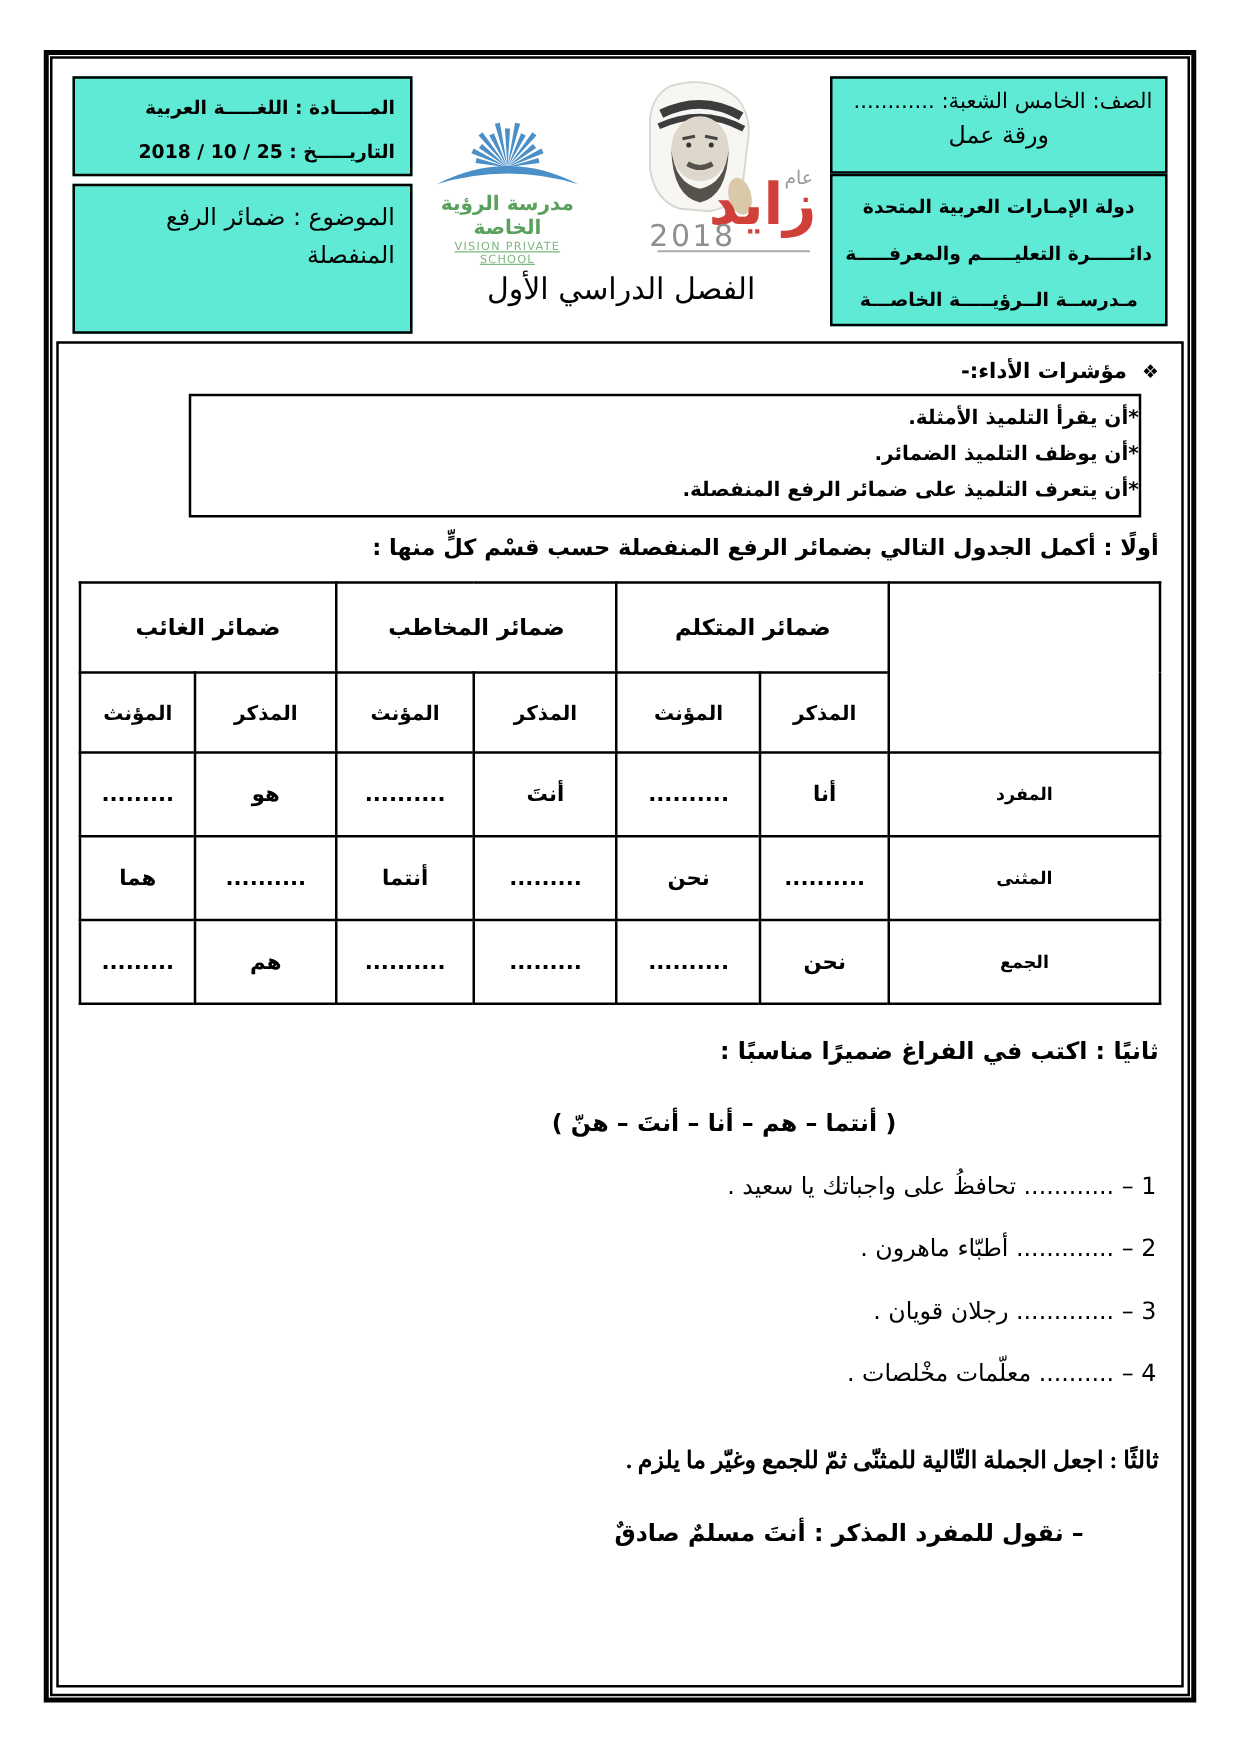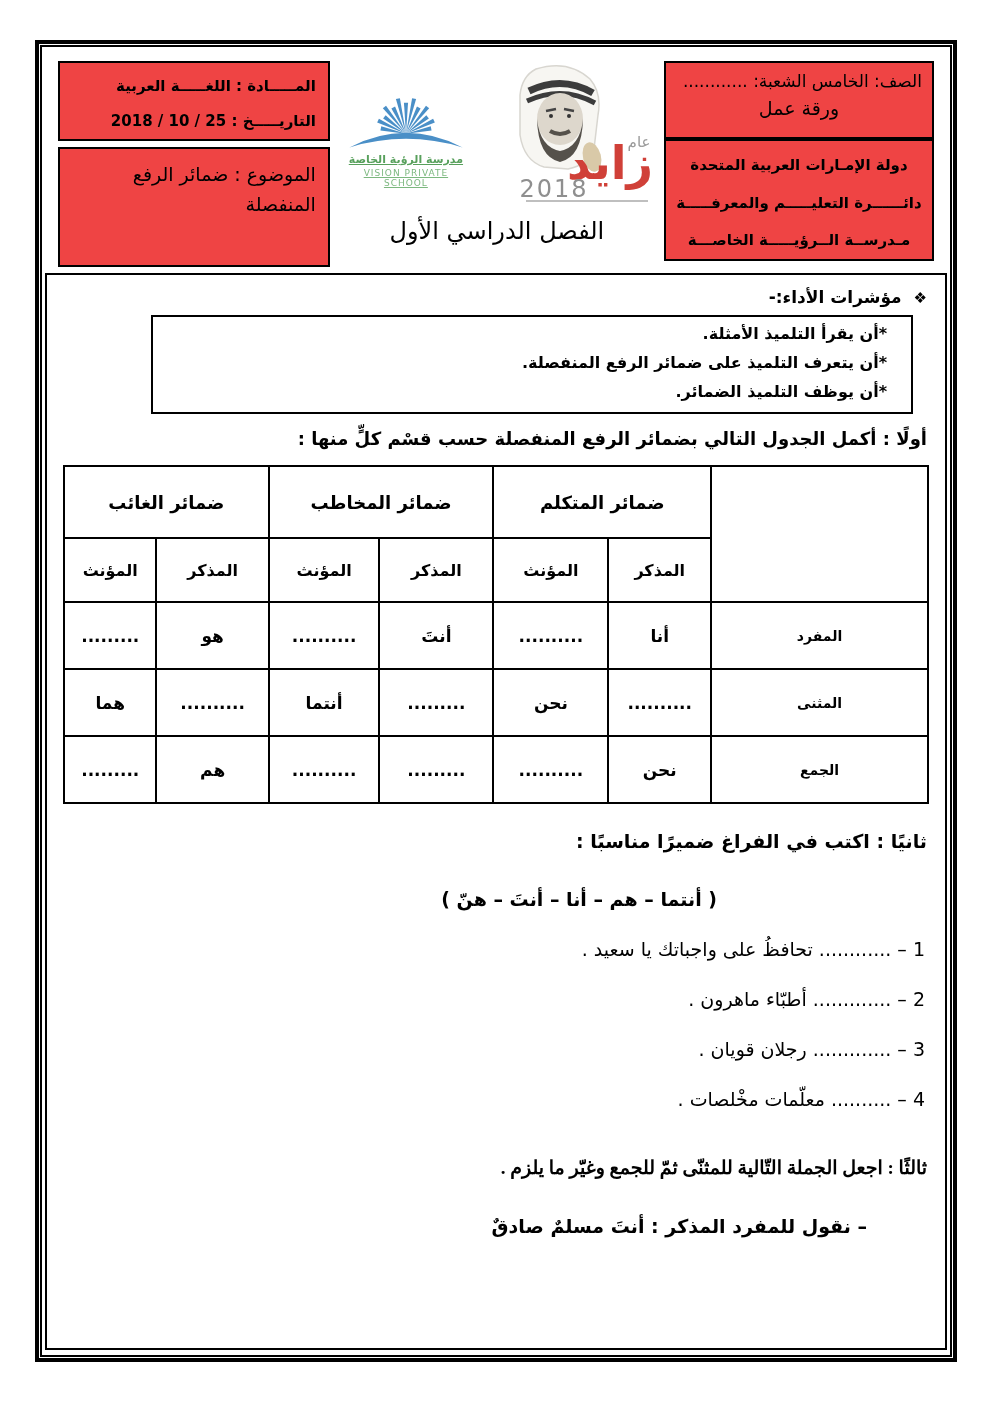--- a/index.html
+++ b/index.html
@@ -6,38 +6,38 @@
   body{width:992px;height:1403px;position:relative;font-family:"DejaVu Sans",sans-serif;color:#000;}
   .paper{position:absolute;left:35px;top:40px;width:922px;height:1322px;border:4px solid #000;box-sizing:border-box;direction:rtl;}
   .paper-inner{position:absolute;inset:1px;border:2px solid #000;display:flex;flex-direction:column;box-sizing:border-box;}
 
   
   .header{display:flex;gap:10px;padding:14px 16px 6px;height:206px;box-sizing:content-box;}
   .hcol{display:flex;flex-direction:column;}
   .hcol-right{width:296px;}
   .hcol-center{flex:1;align-items:center;}
   .hcol-left{width:298px;}
-  .hbox{border:2px solid #000;box-sizing:border-box;background:#ef4444;}
+  .hbox{border:2px solid #000;box-sizing:border-box;background:#5eead4;}
   .info-box{height:122px;margin-bottom:6px;text-align:center;font-weight:bold;font-size:15px;line-height:2.5;padding-top:6px;}
   .class-box{height:78px;padding:8px 10px 0;font-size:17px;}
   .class-line{text-align:right;}
   .worksheet-title{text-align:center;font-size:19px;margin-top:6px;}
   .subject-box{height:80px;margin-bottom:6px;padding:6px 12px 0;font-weight:bold;font-size:15px;line-height:2.3;}
   .topic-box{flex:1;padding:10px 12px 0;font-size:19px;line-height:1.6;}
   .logos-row{display:flex;direction:ltr;align-items:flex-start;gap:4px;height:152px;}
   .school-logo{width:132px;text-align:center;padding-top:16px;}
-  .school-logo .ar{color:#58a05c;font-size:11px;font-weight:bold;margin-top:-2px;text-decoration:underline;}
+  .school-logo .ar{color:#58a05c;font-size:16px;font-weight:bold;margin-top:-2px;}
   .school-logo .en{color:#7cb87f;font-size:9px;letter-spacing:1px;margin-top:2px;text-decoration:underline;}
   .semester{font-size:24px;margin-top:4px;}
 
   
   .body-box{border:2px solid #000;margin:0 3px 5px;flex:1;padding:10px 16px 16px;box-sizing:border-box;}
   .ind-heading{font-weight:bold;font-size:17px;margin:2px 2px 8px 0;}
   .ind-heading .bullet{font-size:15px;margin-left:6px;}
-  .ind-box{border:2px solid #000;margin-left:88px;margin-right:16px;padding:3px 24px 6px;font-weight:bold;font-size:16px;line-height:1.8;}
+  .ind-box{border:2px solid #000;margin-left:88px;margin-right:16px;padding:3px 0 6px;font-weight:bold;font-size:16px;line-height:1.8;}
   .ex-line{font-weight:bold;font-size:18px;}
   .ex1-line{margin:14px 2px 16px 0;}
 
   table.pron{border-collapse:collapse;width:100%;table-layout:fixed;}
   table.pron th,table.pron td{border:2px solid #000;text-align:center;vertical-align:middle;padding:16px;}
   .t-group-row{height:72px;}
   .t-sub-row{height:64px;}
   .t-data-row{height:67px;}
   .group-h{font-weight:bold;font-size:18px;}
   .sub-h{font-weight:bold;font-size:16px;}
@@ -135,22 +135,22 @@
 
     <div class="body-box">
 
       <div class="ind-heading">
         <span class="bullet">❖</span>
         <span>مؤشرات الأداء:-</span>
       </div>
 
       <div class="ind-box">
         <div>*أن يقرأ التلميذ الأمثلة.</div>
+        <div>*أن يوظف التلميذ الضمائر.</div>
         <div>*أن يتعرف التلميذ على ضمائر الرفع المنفصلة.</div>
-        <div>*أن يوظف التلميذ الضمائر.</div>
       </div>
 
       <div class="ex-line ex1-line">أولًا : أكمل الجدول التالي بضمائر الرفع المنفصلة حسب قسْم كلٍّ منها :</div>
 
       <table class="pron">
         <colgroup>
           <col style="width:25.1%">
             <col style="width:11.9%">
             <col style="width:13.3%">
           <col style="width:13.2%">

